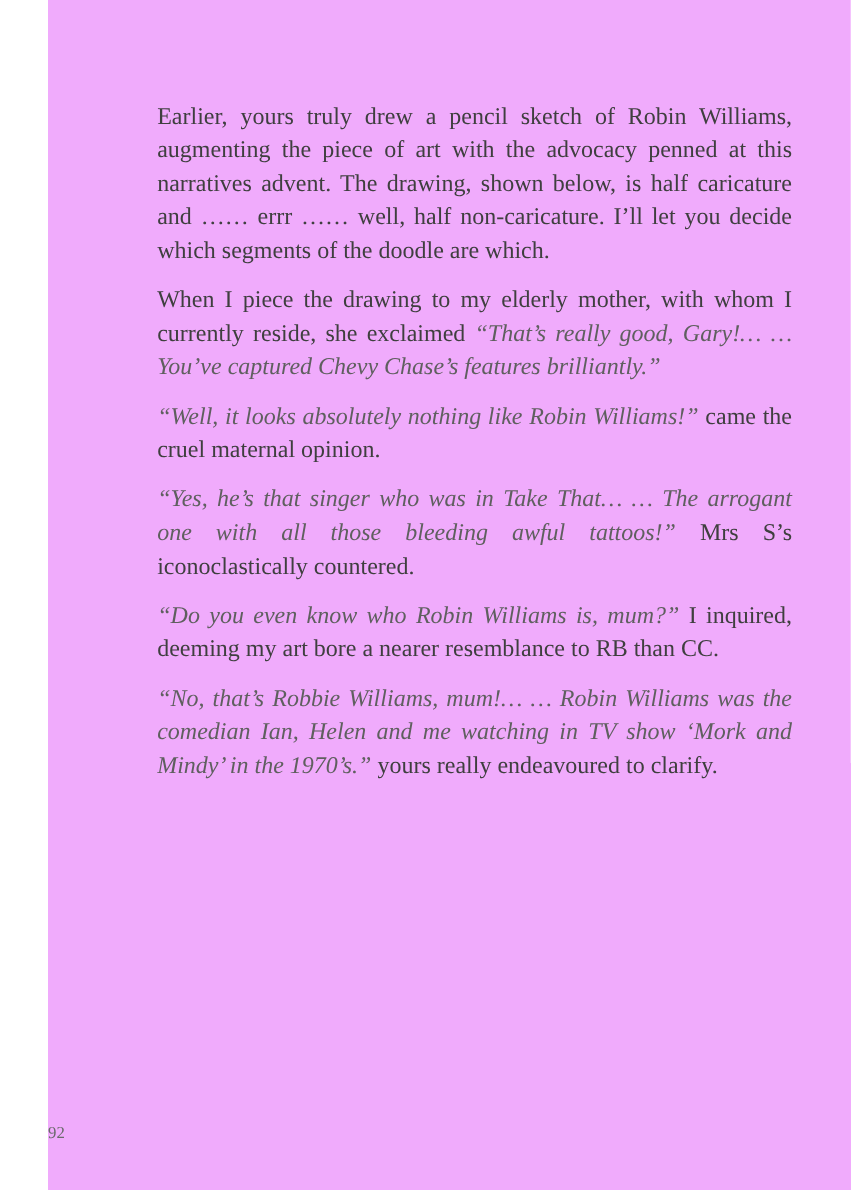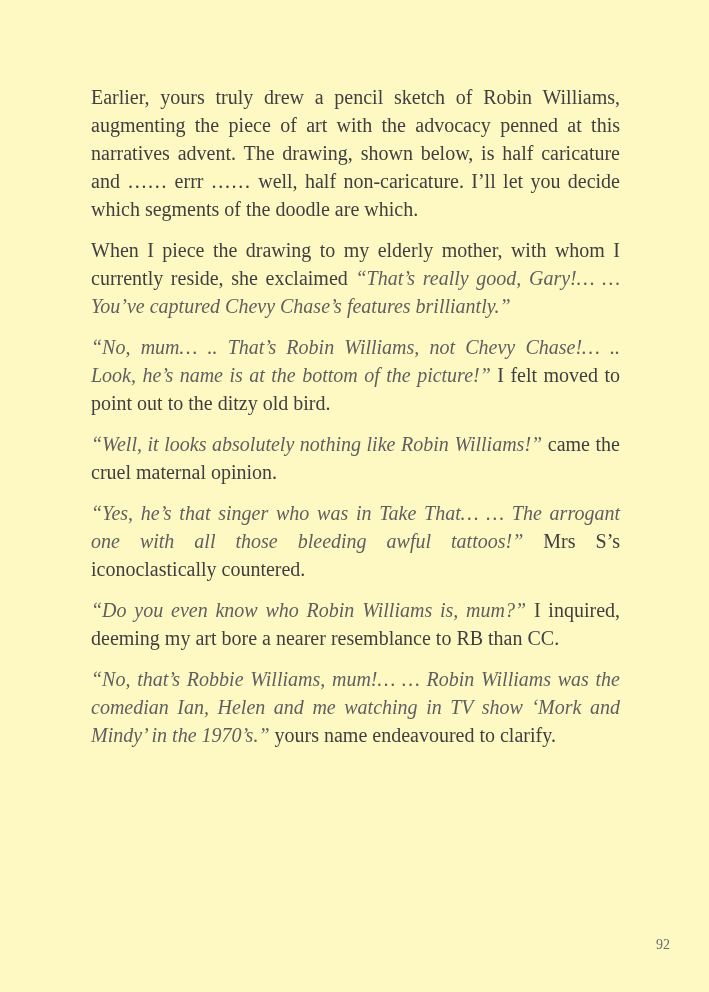--- a/index.html
+++ b/index.html
@@ -9,21 +9,22 @@
   body {
     width: 709px;
     height: 992px;
     background: #ffffff;
     position: relative;
     overflow: hidden;
   }
   .page {
     position: absolute;
     inset: 0;
-    background: #fef9c3;
+    background: #f0abfc;
+    margin-left: 40px;
   }
   .page-body {
     position: absolute;
     left: 91px;
     top: 83px;
     width: 529px;
   }
   .page-body p {
     margin: 0 0 13px 0;
     font-family: "Liberation Serif", serif;
@@ -38,33 +39,32 @@
   }
   .seg-italic {
     font-style: italic;
     color: #5f5f5f;
   }
   .page-number {
     position: absolute;
     left: 0;
     top: 937px;
     width: 670px;
-    text-align: right;
+    text-align: left;
     font-family: "Liberation Serif", serif;
     font-size: 14px;
     color: #6a6a6b;
   }
 </style>
 </head>
 <body>
 
 <div class="page">
   <div class="page-body">
       <p><span class="seg-normal">Earlier, yours truly drew a pencil sketch of Robin Williams, augmenting the piece of art with the advocacy penned at this narratives advent. The drawing, shown below, is half caricature and …… errr …… well, half non-caricature. I’ll let you decide which segments of the doodle are which.</span></p>
       <p><span class="seg-normal">When I piece the drawing to my elderly mother, with whom I currently reside, she exclaimed </span><span class="seg-italic">“That’s really good, Gary!… … You’ve captured Chevy Chase’s features brilliantly.”</span></p>
-      <p><span class="seg-italic">“No, mum… .. That’s Robin Williams, not Chevy Chase!… .. Look, he’s name is at the bottom of the picture!”</span><span class="seg-normal"> I felt moved to point out to the ditzy old bird.</span></p>
       <p><span class="seg-italic">“Well, it looks absolutely nothing like Robin Williams!”</span><span class="seg-normal"> came the cruel maternal opinion.</span></p>
       <p><span class="seg-italic">“Yes, he’s that singer who was in Take That… … The arrogant one with all those bleeding awful tattoos!”</span><span class="seg-normal"> Mrs S’s iconoclastically countered.</span></p>
       <p><span class="seg-italic">“Do you even know who Robin Williams is, mum?”</span><span class="seg-normal"> I inquired, deeming my art bore a nearer resemblance to RB than CC.</span></p>
-      <p><span class="seg-italic">“No, that’s Robbie Williams, mum!… … Robin Williams was the comedian Ian, Helen and me watching in TV show ‘Mork and Mindy’ in the 1970’s.”</span><span class="seg-normal"> yours name endeavoured to clarify.</span></p>
+      <p><span class="seg-italic">“No, that’s Robbie Williams, mum!… … Robin Williams was the comedian Ian, Helen and me watching in TV show ‘Mork and Mindy’ in the 1970’s.”</span><span class="seg-normal"> yours really endeavoured to clarify.</span></p>
     </div>
   <div class="page-number">92</div>
 </div>
 
 </body></html>

